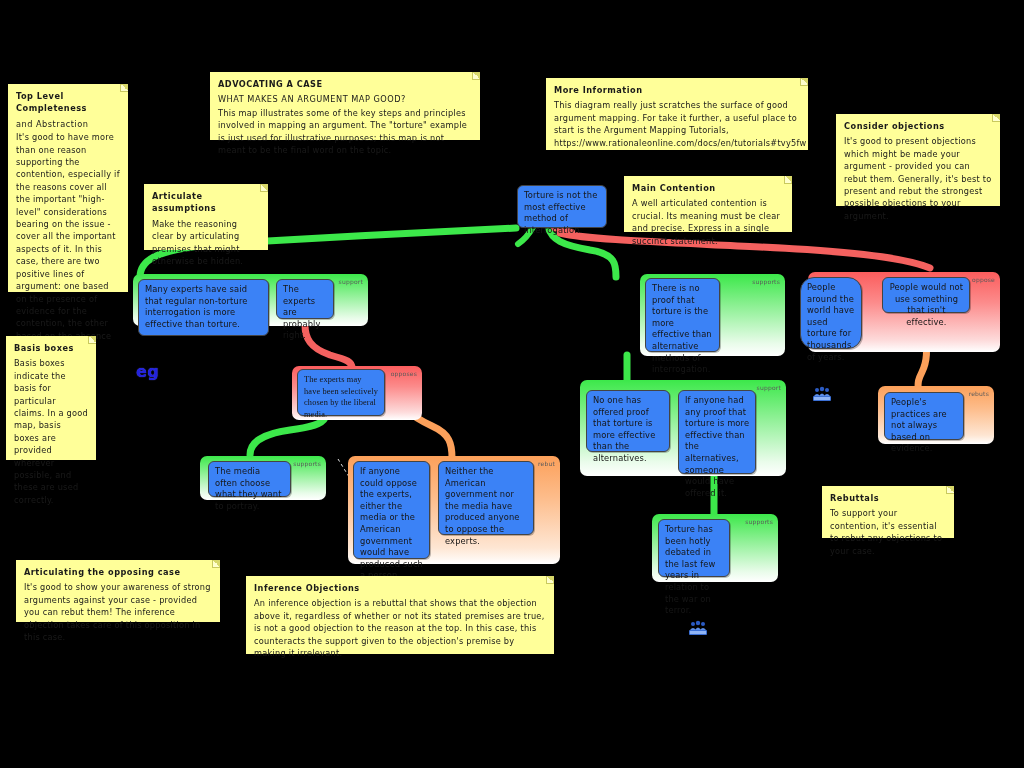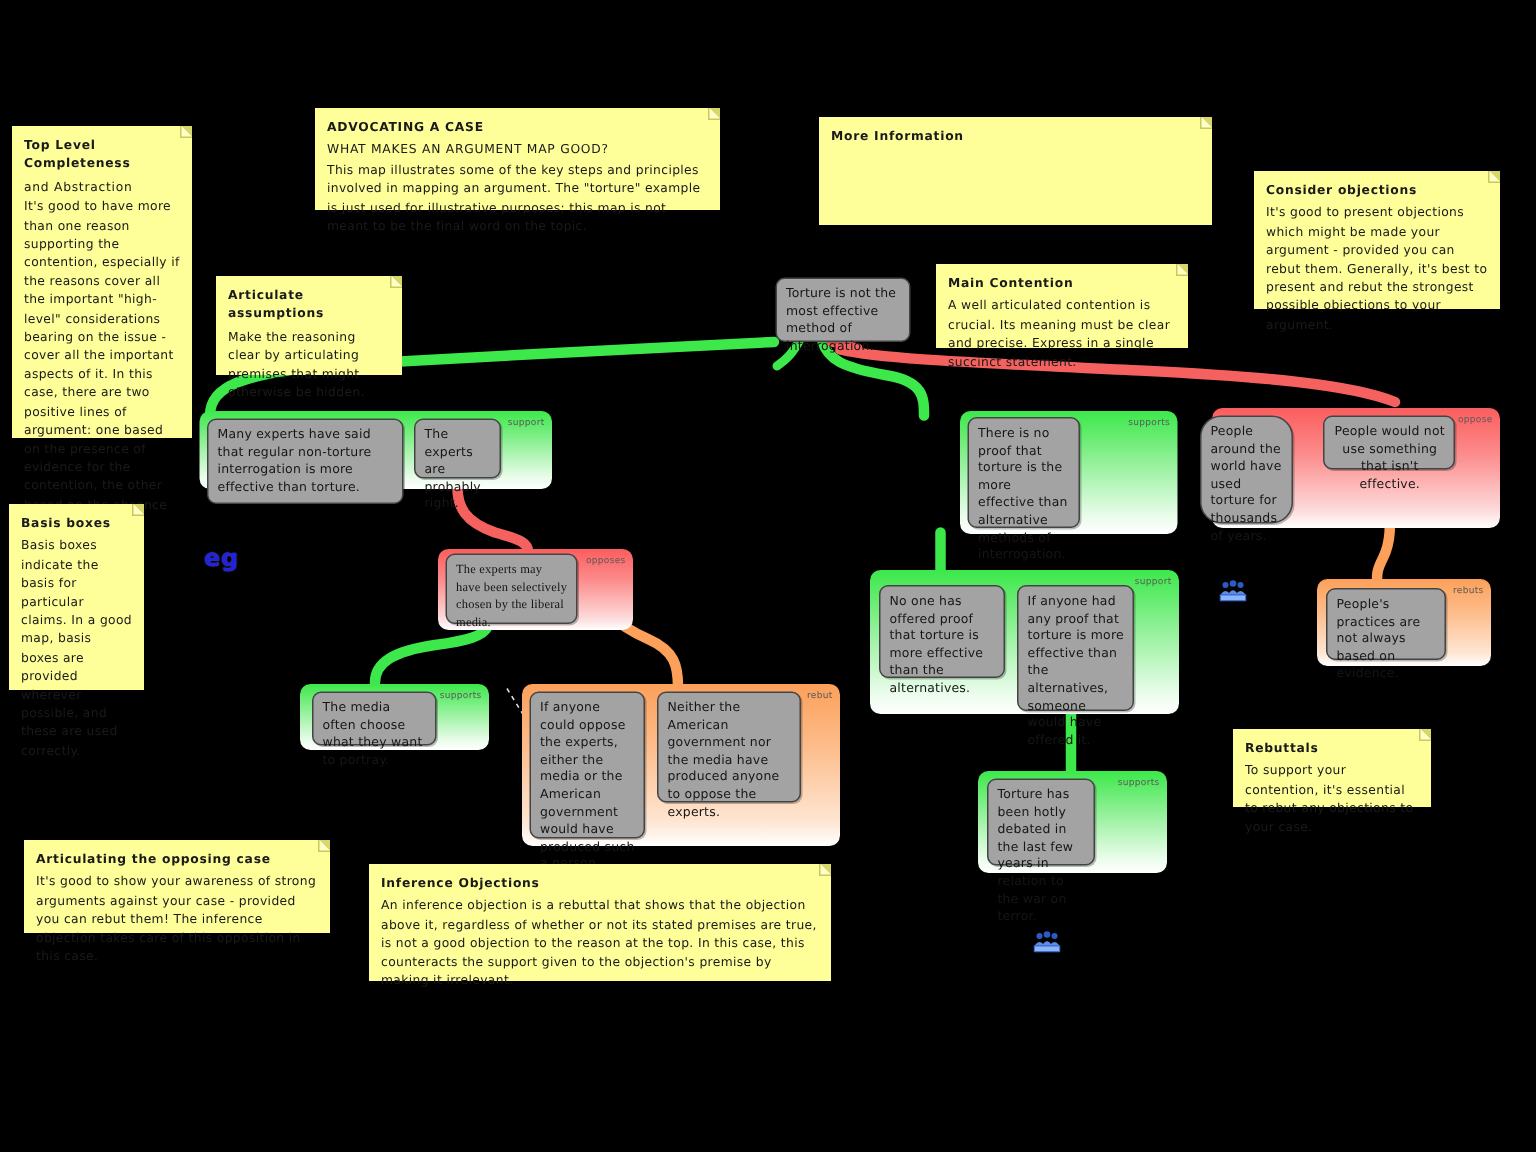--- a/index.html
+++ b/index.html
@@ -86,21 +86,21 @@
     right: 5px;
     font-family: "DejaVu Sans", sans-serif;
     font-size: 6px;
     color: #5a5a5a;
     letter-spacing: 0.2px;
   }
 
   
   .claim {
     position: absolute;
-    background: #a3a3a3;
+    background: #3b82f6;
     border: 1px solid #444444;
     border-radius: 6px;
     box-sizing: border-box;
     padding: 4px 5px 4px 6px;
     font-family: "DejaVu Sans", sans-serif;
     font-size: 8.3px;
     line-height: 11.6px;
     color: #161616;
     letter-spacing: 0.15px;
     box-shadow: 1px 1px 0 rgba(0,0,0,0.25);
@@ -236,20 +236,22 @@
   <div class="note" style="left:210px; top:72px; width:270px; height:68px;">
     <span class="dogear"></span>
     <span class="note-title">ADVOCATING A CASE</span>
     <span class="note-sub">WHAT MAKES AN ARGUMENT MAP GOOD?</span>
     <span class="note-body">This map illustrates some of the key steps and principles involved in mapping an argument.  The "torture" example is just used for illustrative purposes; this map is not meant to be the final word on the topic.</span>
   </div>
 
   <div class="note" style="left:546px; top:78px; width:262px; height:72px;">
     <span class="dogear"></span>
     <span class="note-title">More Information</span>
+    <span class="note-body">This diagram really just scratches the surface of good argument mapping. For take it further, a useful place to start is the Argument Mapping Tutorials,
+https://www.rationaleonline.com/docs/en/tutorials#tvy5fw</span>
   </div>
 
   <div class="note" style="left:836px; top:114px; width:164px; height:92px;">
     <span class="dogear"></span>
     <span class="note-title">Consider objections</span>
     <span class="note-body">It's good to present objections which might be made your argument - provided you can rebut them. Generally, it's best to present and rebut the strongest possible objections to your argument.</span>
   </div>
 
   <div class="note" style="left:144px; top:184px; width:124px; height:66px;">
     <span class="dogear"></span>

